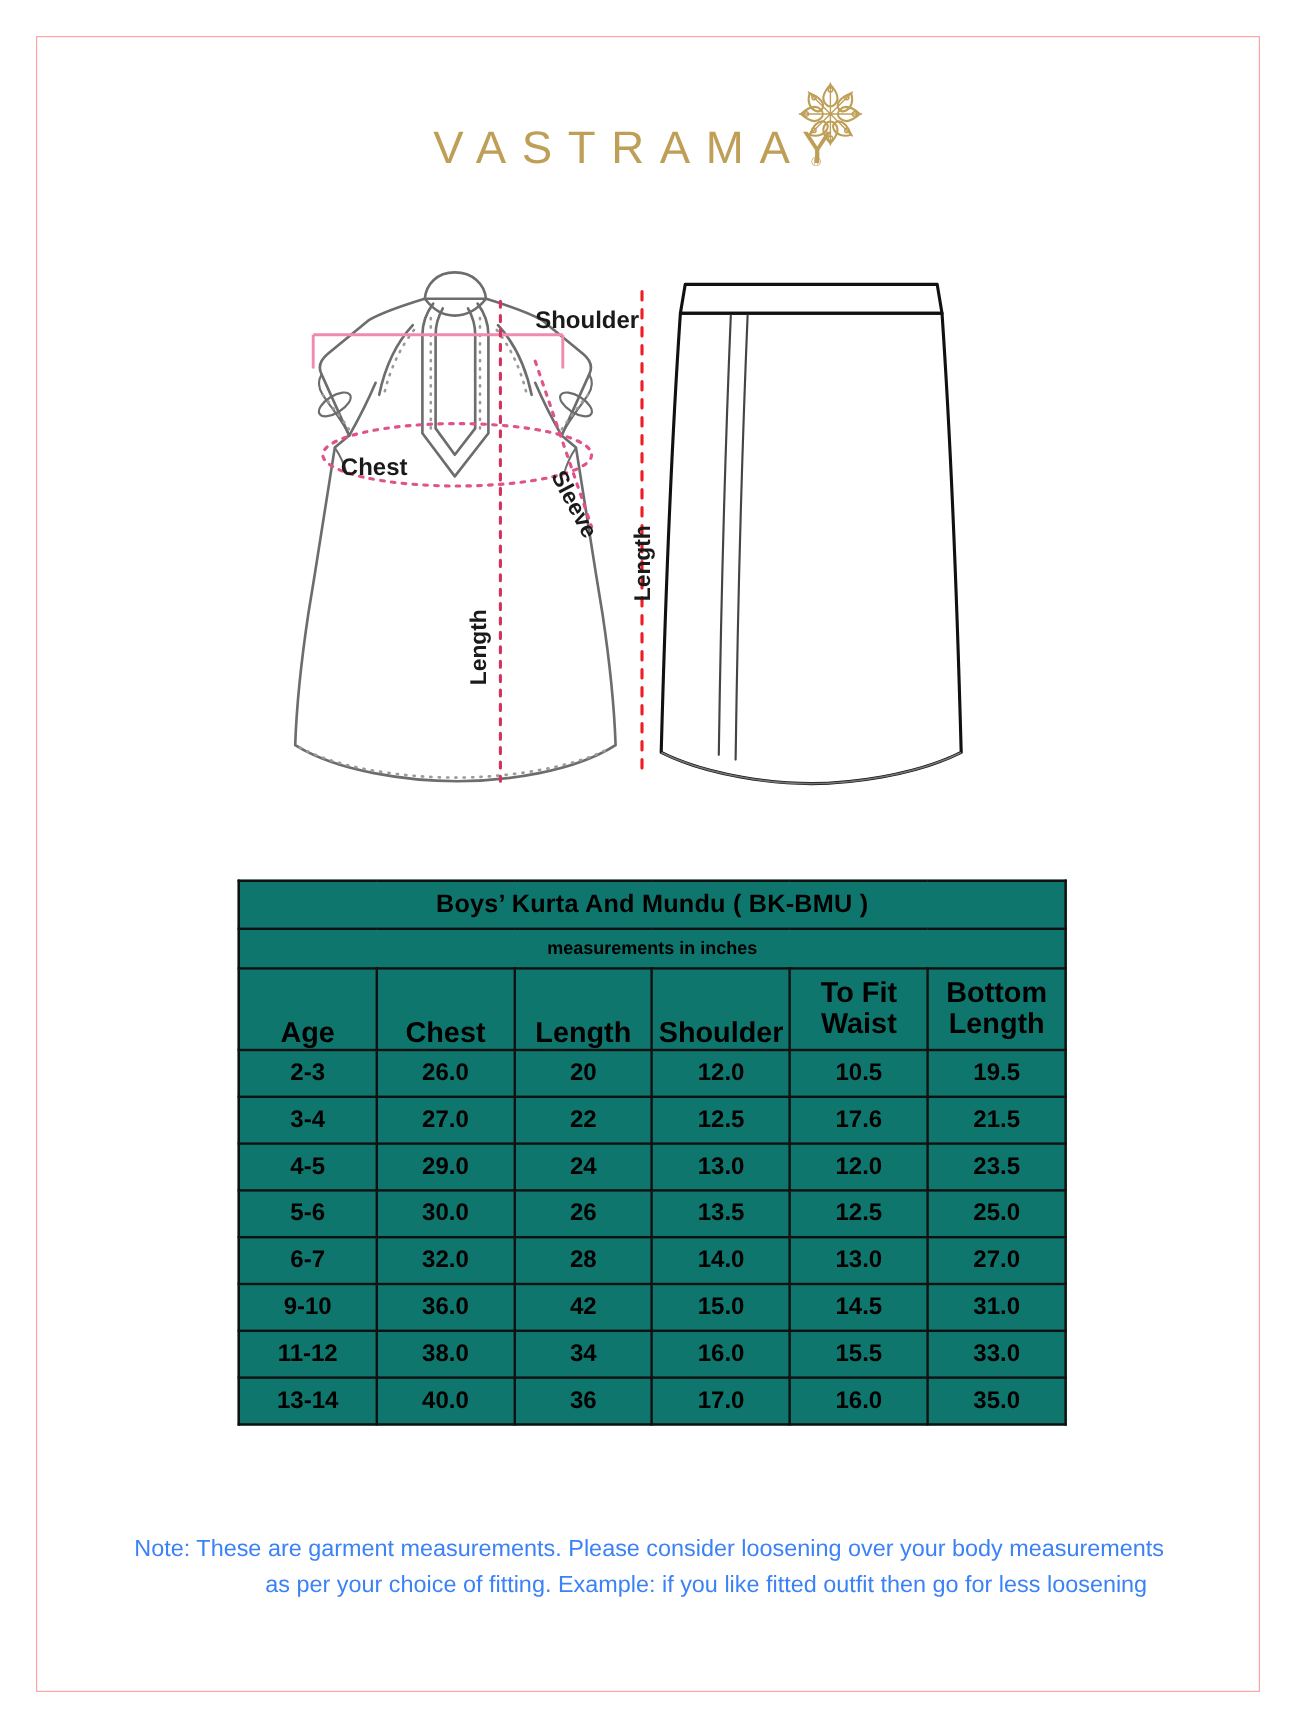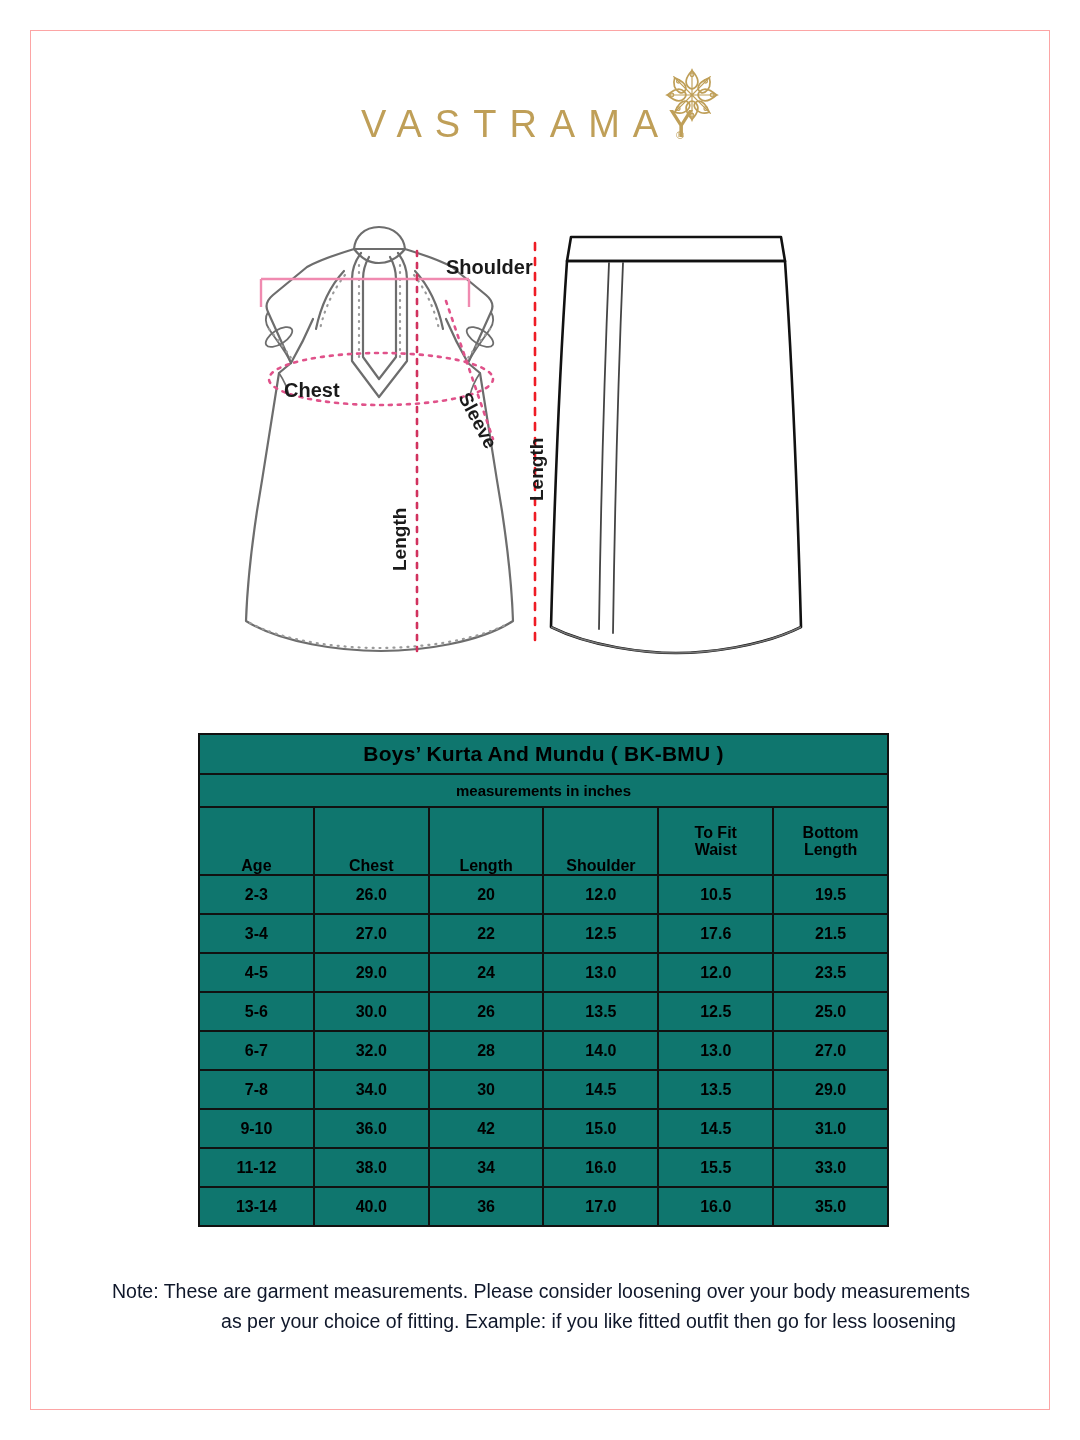--- a/index.html
+++ b/index.html
@@ -119,43 +119,43 @@
     font-weight: 700;
     letter-spacing: 0.2px;
   }
   .tbl-sub {
     height: 31px;
     font-size: 15px;
     font-weight: 700;
   }
   .hdr-cell {
     height: 66px;
-    font-size: 16px;
+    font-size: 24px;
     font-weight: 700;
     vertical-align: bottom;
     padding-bottom: 5px;
     line-height: 1.08;
   }
   .hdr-cell.two-line { vertical-align: middle; padding-bottom: 0; }
   .data-cell {
     height: 37px;
-    font-size: 16px;
+    font-size: 20px;
     font-weight: 700;
   }
 
   
   .note {
     position: absolute;
     left: 45px;
     top: 1245px;
     width: 930px;
     font-family: "Liberation Sans", sans-serif;
     font-size: 19.5px;
     line-height: 1.55;
-    color: #0f172a;
+    color: #3b82f6;
     text-align: center;
   }
   .note-l1 { display: block; }
   .note-l2 { display: block; padding-left: 95px; }
 </style>
 </head>
 <body>
 
 <div class="page-frame">
 
@@ -356,28 +356,20 @@
       </tr>
       <tr>
         <td class="data-cell">6-7</td>
         <td class="data-cell">32.0</td>
         <td class="data-cell">28</td>
         <td class="data-cell">14.0</td>
         <td class="data-cell">13.0</td>
         <td class="data-cell">27.0</td>
       </tr>
       <tr>
-        <td class="data-cell">7-8</td>
-        <td class="data-cell">34.0</td>
-        <td class="data-cell">30</td>
-        <td class="data-cell">14.5</td>
-        <td class="data-cell">13.5</td>
-        <td class="data-cell">29.0</td>
-      </tr>
-      <tr>
         <td class="data-cell">9-10</td>
         <td class="data-cell">36.0</td>
         <td class="data-cell">42</td>
         <td class="data-cell">15.0</td>
         <td class="data-cell">14.5</td>
         <td class="data-cell">31.0</td>
       </tr>
       <tr>
         <td class="data-cell">11-12</td>
         <td class="data-cell">38.0</td>

